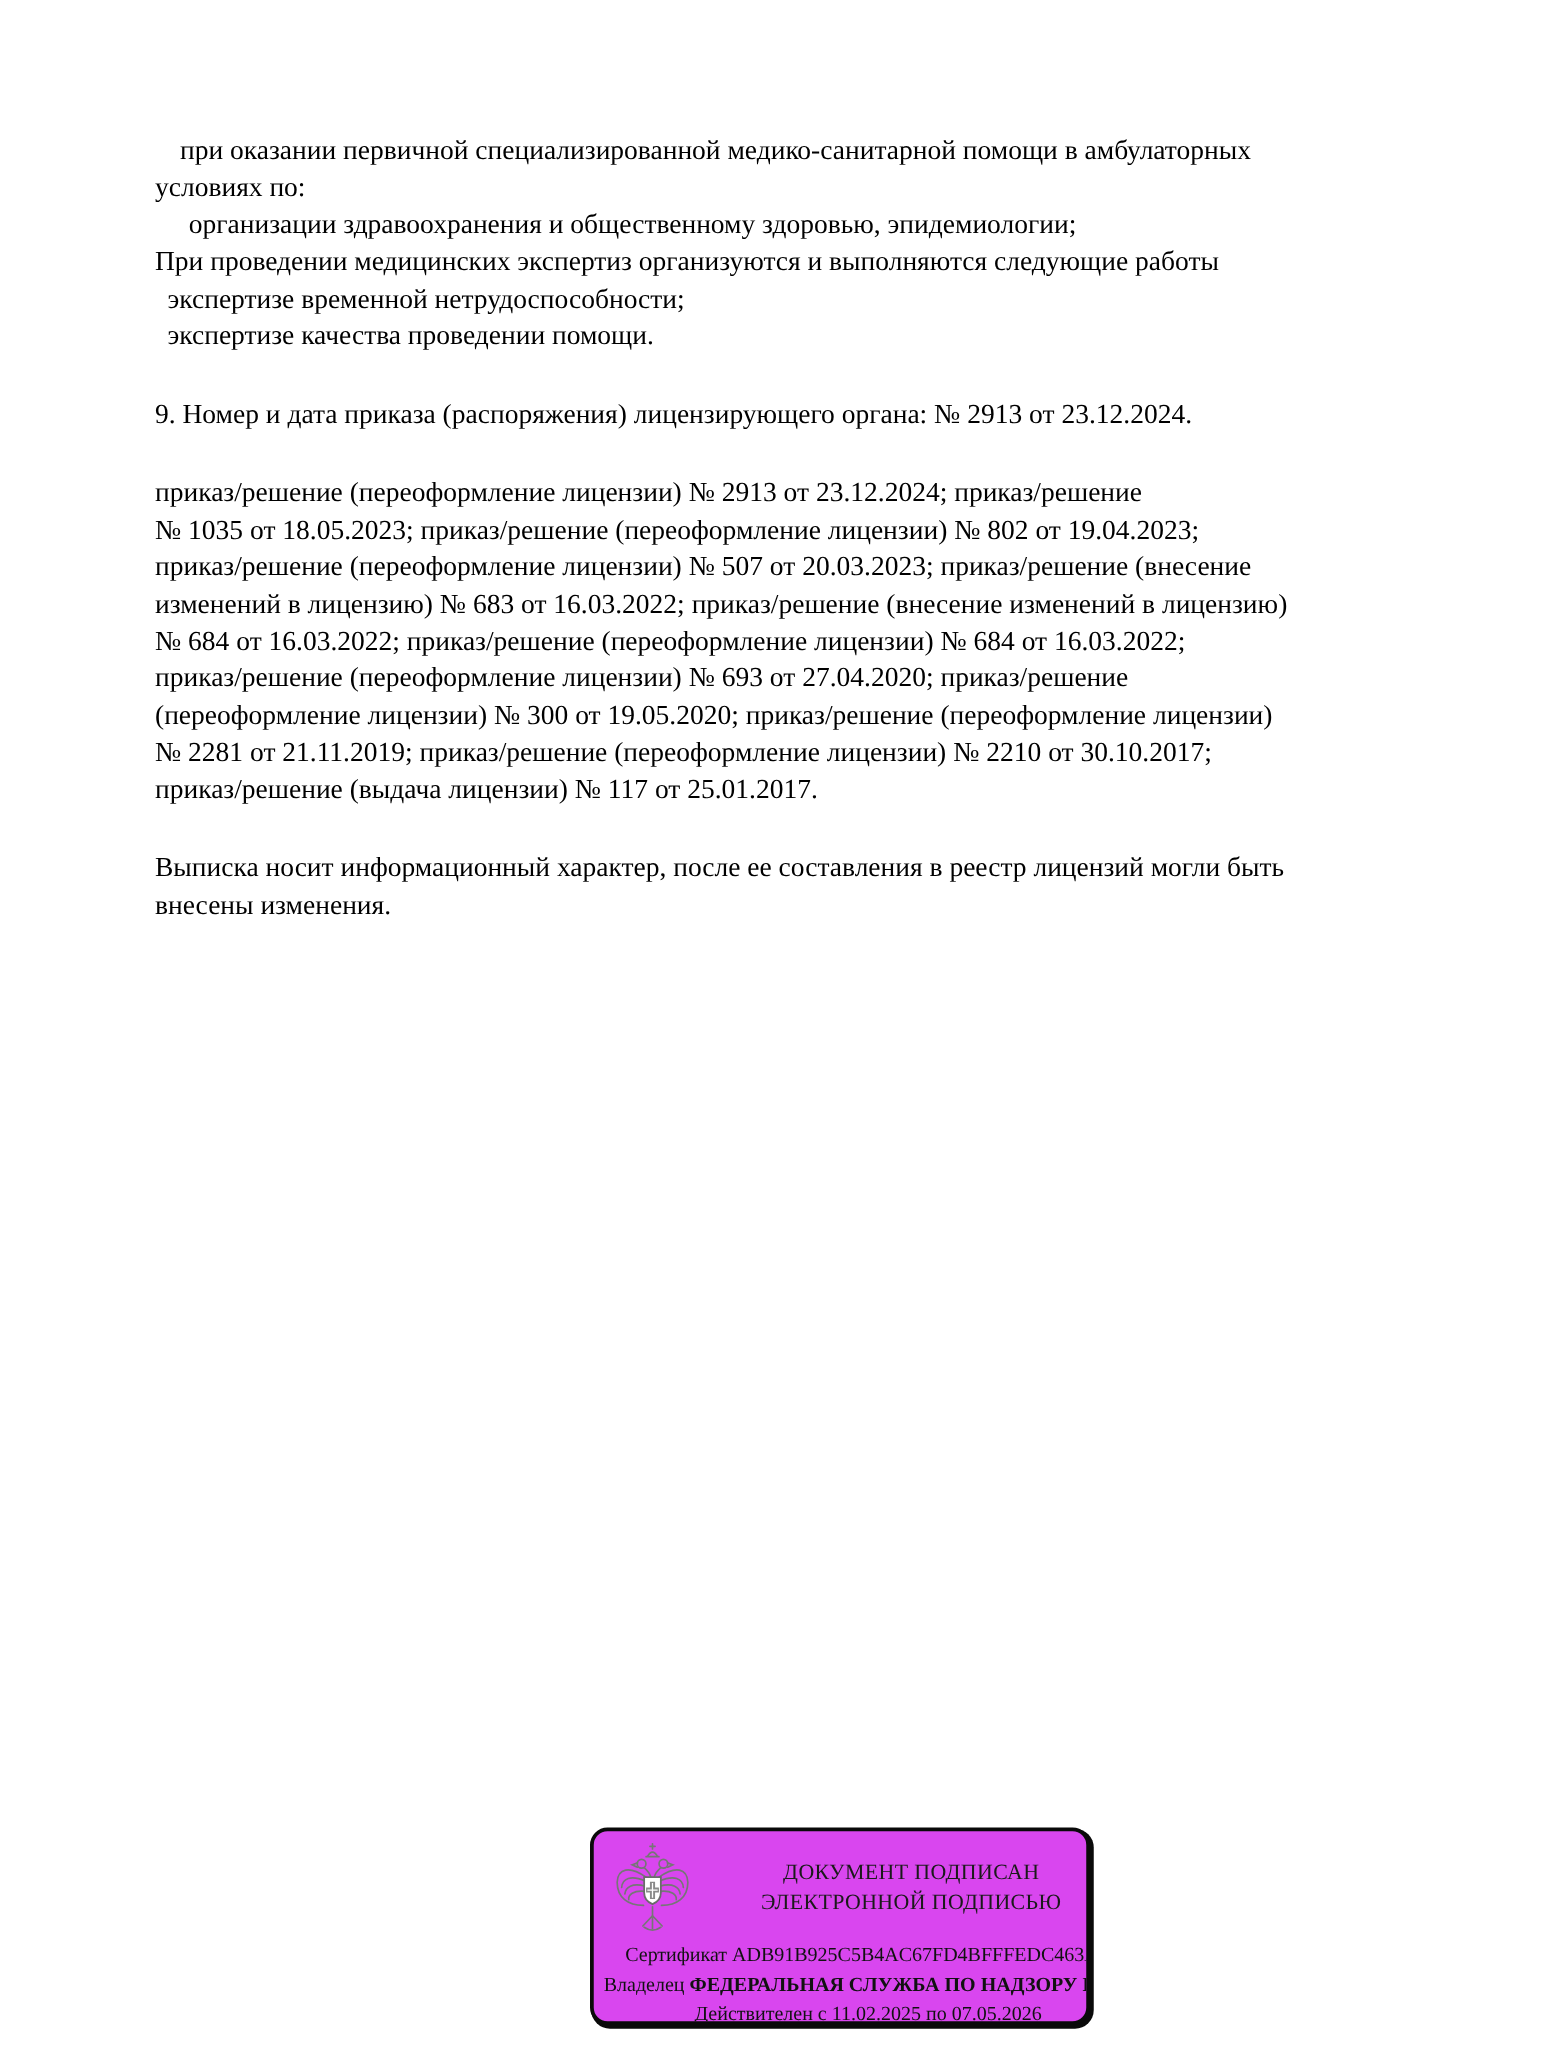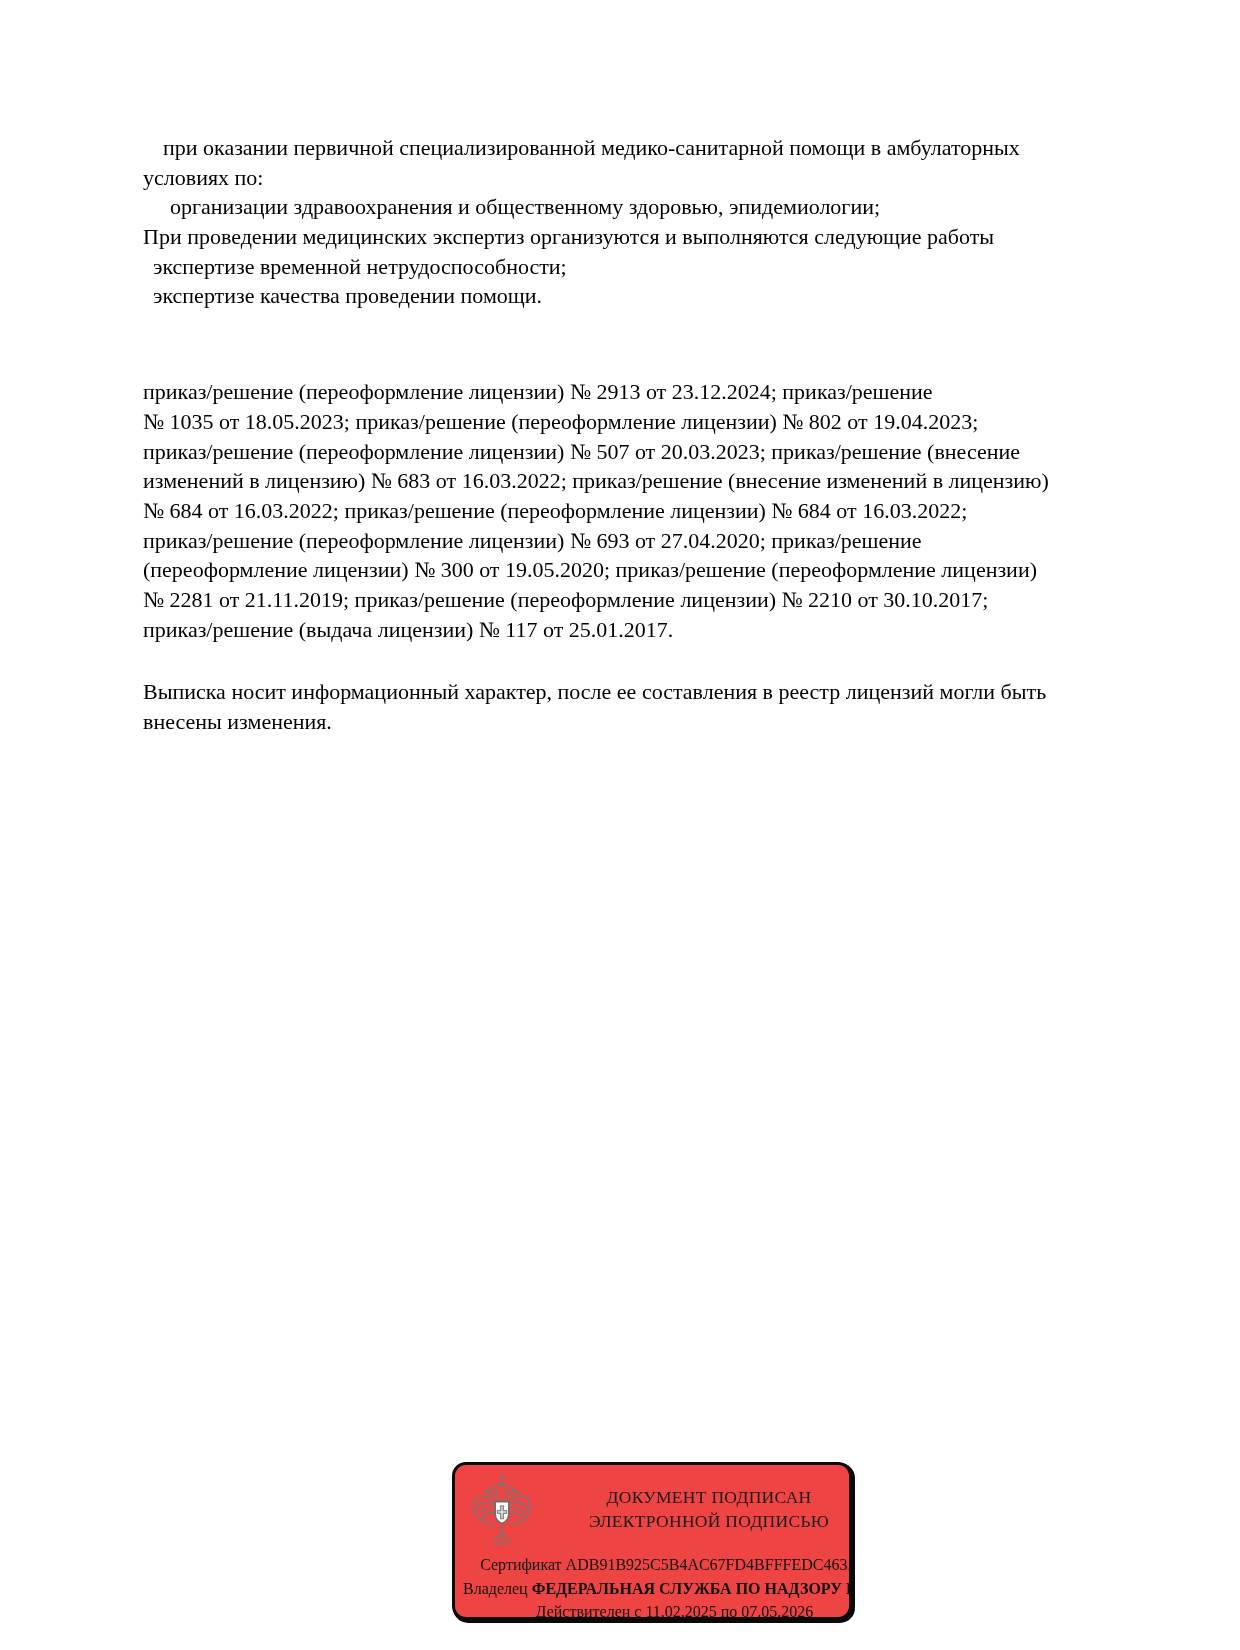--- a/index.html
+++ b/index.html
@@ -8,42 +8,41 @@
     position: relative;
     width: 1240px;
     height: 1650px;
     background: #ffffff;
     color: #000000;
     font-family: "Liberation Serif", "DejaVu Serif", serif;
     overflow: hidden;
   }
   .doc {
     position: absolute;
-    left: 143px;
+    left: 124px;
     top: 105px;
     width: 980px;
     font-size: 22px;
     line-height: 29.7px;
     color: #000;
-    margin-top: 28px;
   }
   .line { white-space: nowrap; height: 29.7px; }
   .ind-a { padding-left: 20px; }   
   .ind-b { padding-left: 27px; }   
   .ind-c { padding-left: 10px; }   
   .gap  { height: 33px; }
 
   
   .stamp {
     position: absolute;
-    left: 452px;
+    left: 472px;
     top: 1462px;
     width: 400px;
     height: 158px;
-    background: #ef4444;
+    background: #d946ef;
     border: 3px solid #0a0a0a;
     border-radius: 14px;
     box-shadow: 2px 2px 0 1px #0a0a0a;
     overflow: hidden;
   }
   .stamp-emblem {
     position: absolute;
     left: 16px;
     top: 9px;
     width: 62px;
@@ -79,20 +78,21 @@
 <div class="doc">
   <div class="line ind-a">при оказании первичной специализированной медико-санитарной помощи в амбулаторных</div>
   <div class="line">условиях по:</div>
   <div class="line ind-b">организации здравоохранения и общественному здоровью, эпидемиологии;</div>
   <div class="line">При проведении медицинских экспертиз организуются и выполняются следующие работы</div>
   <div class="line ind-c">экспертизе временной нетрудоспособности;</div>
   <div class="line ind-c">экспертизе качества проведении помощи.</div>
 
   <div class="gap"></div>
 
+  <div class="line">9. Номер и дата приказа (распоряжения) лицензирующего органа: № 2913 от 23.12.2024.</div>
 
   <div class="gap"></div>
 
   <div class="line">приказ/решение (переоформление лицензии) № 2913 от 23.12.2024; приказ/решение</div>
   <div class="line">№ 1035 от 18.05.2023; приказ/решение (переоформление лицензии) № 802 от 19.04.2023;</div>
   <div class="line">приказ/решение (переоформление лицензии) № 507 от 20.03.2023; приказ/решение (внесение</div>
   <div class="line">изменений в лицензию) № 683 от 16.03.2022; приказ/решение (внесение изменений в лицензию)</div>
   <div class="line">№ 684 от 16.03.2022; приказ/решение (переоформление лицензии) № 684 от 16.03.2022;</div>
   <div class="line">приказ/решение (переоформление лицензии) № 693 от 27.04.2020; приказ/решение</div>
   <div class="line">(переоформление лицензии) № 300 от 19.05.2020; приказ/решение (переоформление лицензии)</div>

